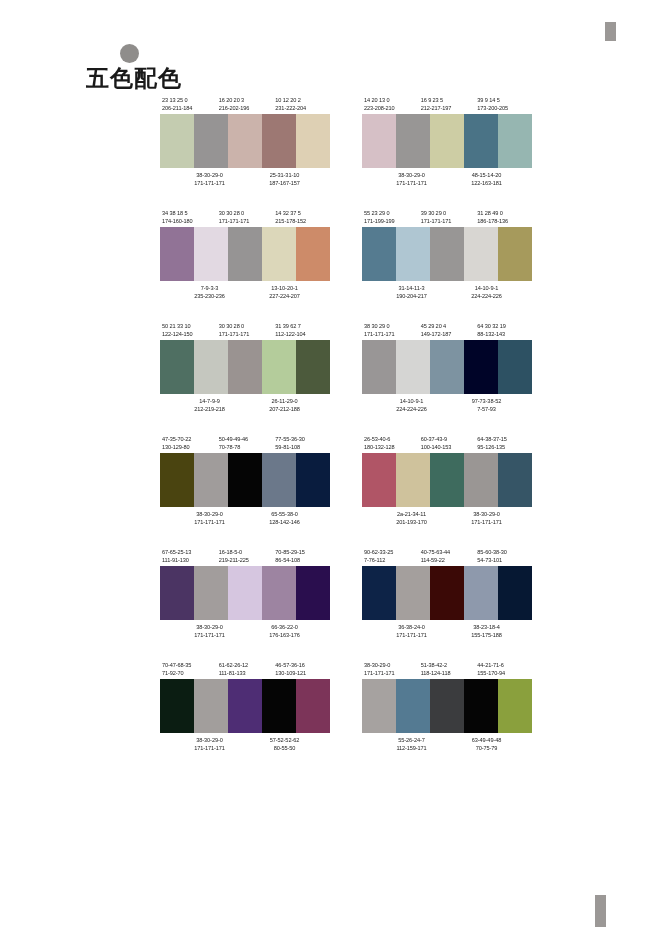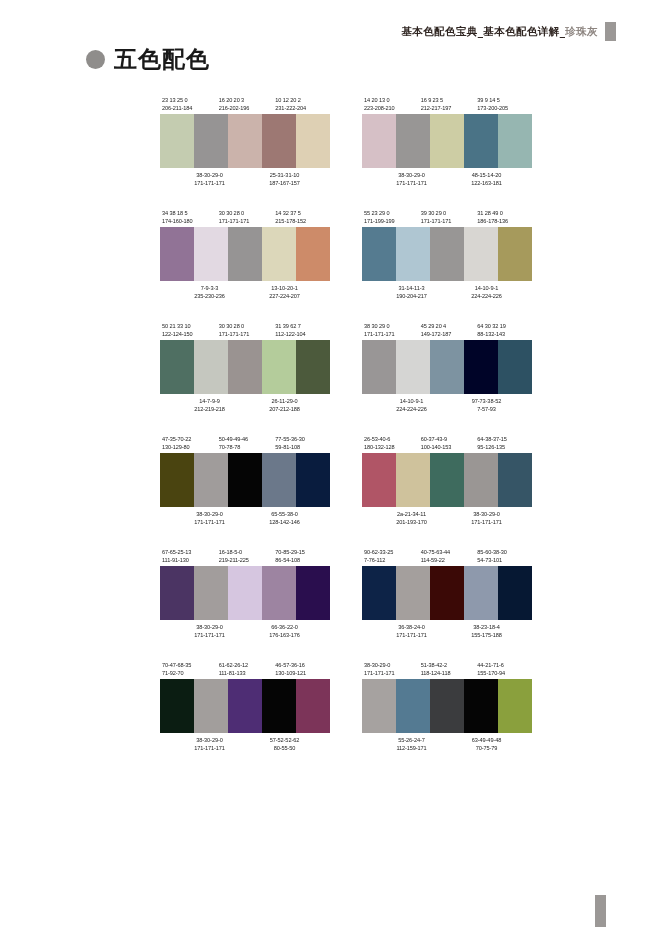--- a/index.html
+++ b/index.html
@@ -42,20 +42,21 @@
     margin-left: 7px;
   }
 
   
   .title-block {
     position: absolute;
     top: 44px;
     left: 86px;
     display: flex;
     align-items: center;
+    flex-direction: column;
   }
   .title-dot {
     width: 19px;
     height: 19px;
     border-radius: 50%;
     background: #8f8d8b;
     margin-right: 9px;
   }
   .title-text {
     font-family: "DejaVu Sans", "Liberation Sans", sans-serif;
@@ -124,23 +125,20 @@
     top: 895px;
     width: 11px;
     height: 32px;
     background: #9b9896;
   }
 </style>
 </head>
 <body>
 
 <div class="page-header">
-  <div class="header-text">
-    <span>基本色配色宝典_基本色配色详解_</span><span class="dim">珍珠灰</span>
-  </div>
   <div class="header-bar"></div>
 </div>
 
 <div class="title-block">
   <div class="title-dot"></div>
   <div class="title-text">五色配色</div>
 </div>
 
 <div class="palette-grid" id="grid">
     <div class="palette-row">

